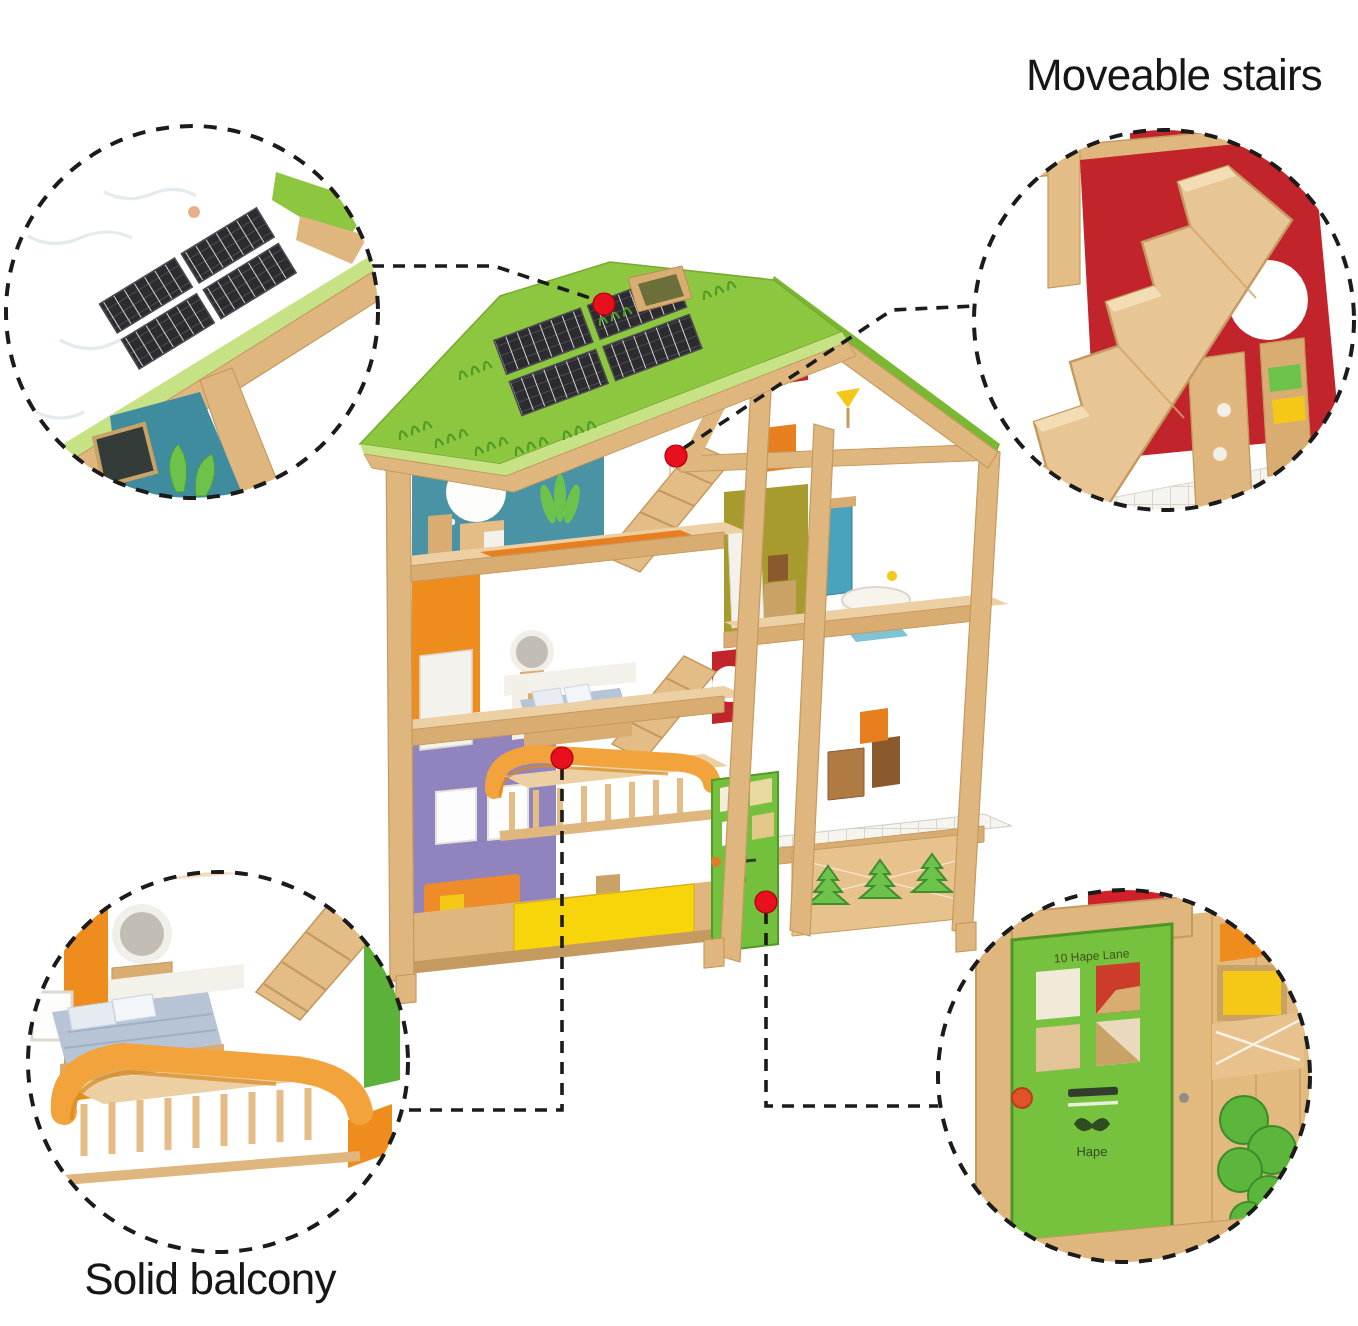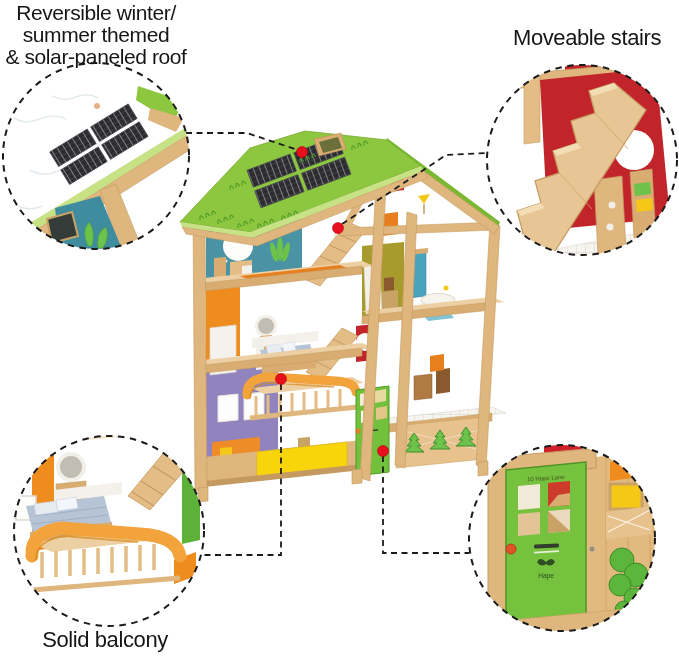--- a/index.html
+++ b/index.html
@@ -386,25 +386,20 @@
 </g>
 
 <g fill="#e8101c" stroke="#b50010" stroke-width="0.6">
   <circle cx="302" cy="152" r="5.5"></circle>
   <circle cx="338" cy="228" r="5.5"></circle>
   <circle cx="281" cy="379" r="5.5"></circle>
   <circle cx="383" cy="451" r="5.5"></circle>
 </g>
 </svg>
 
-<div class="callout-label" id="label-roof">
-  <span>Reversible winter/</span>
-  <span>summer themed</span>
-  <span>&amp; solar-paneled roof</span>
-</div>
 <div class="callout-label" id="label-stairs">
   <span>Moveable stairs</span>
 </div>
 <div class="callout-label" id="label-balcony">
   <span>Solid balcony</span>
 </div>
 
 </div>
 
 </body></html>

